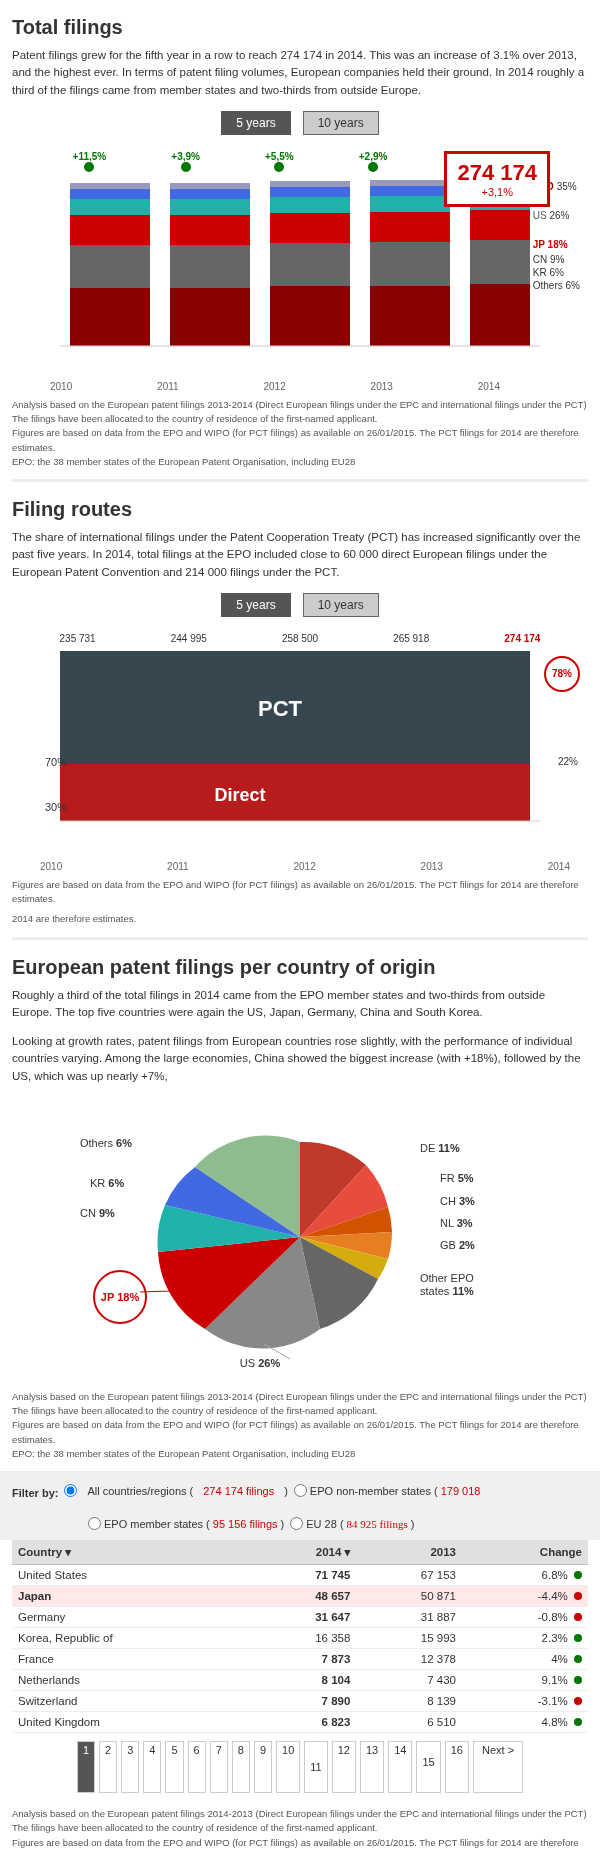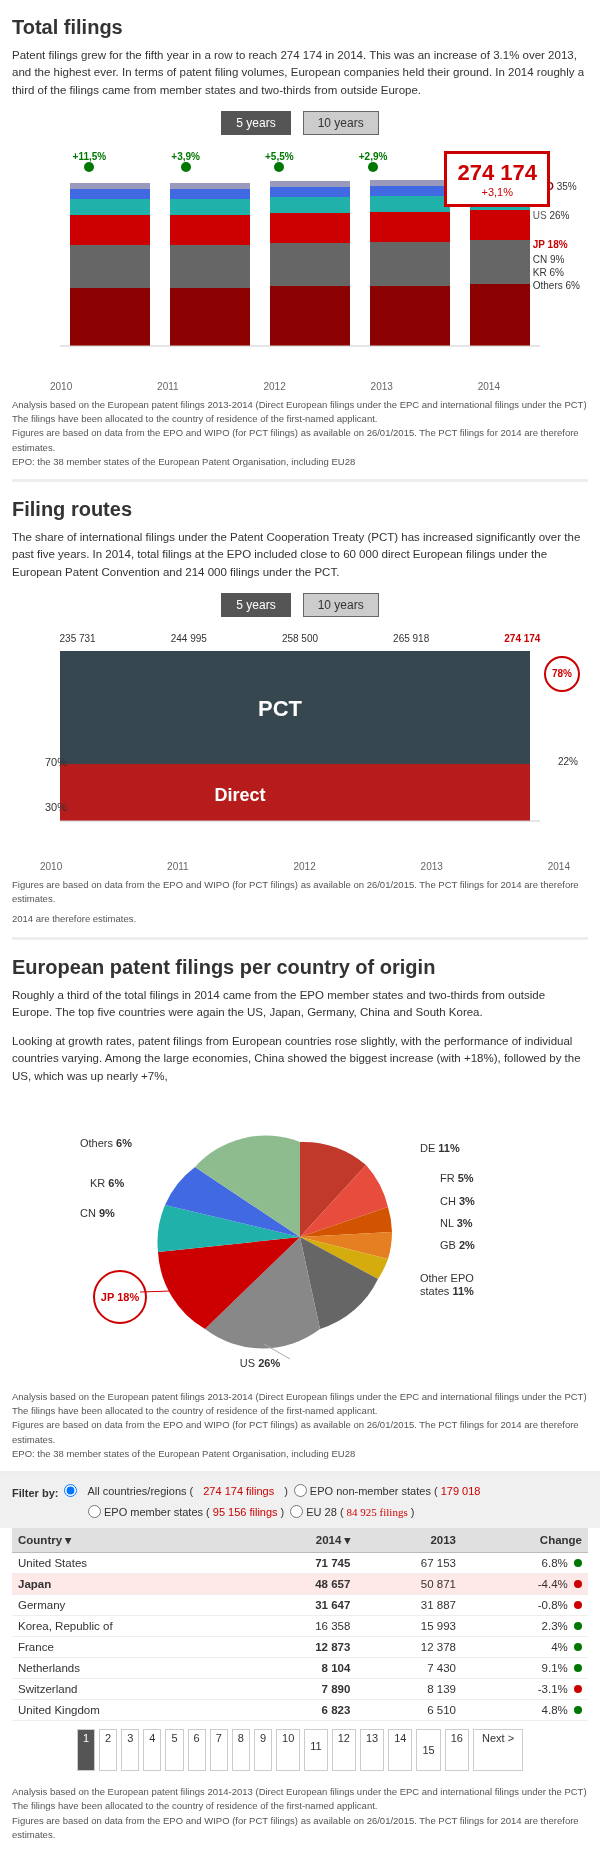--- a/index.html
+++ b/index.html
@@ -289,21 +289,21 @@
         <span style="color:#cc0000;">274 174 filings</span>
         <span>)</span>
     </label>
     <label style="display:flex;align-items:center;gap:3px;">
       <input type="radio" name="filter" style="">
       <span>EPO non-member states (</span>
         <span style="color:#cc0000;">179 018</span>
         <span></span>
     </label>
   </div>
-  <div style="display:flex; align-items:flex-end; flex-wrap:wrap; gap:6px; font-size:11px; margin-top:6px;">
+  <div style="display:flex; align-items:flex-end; flex-wrap:wrap; gap:6px; font-size:11px; margin-top:18px;">
     <span style="display:inline-block; width:70px;"></span>
     <label style="display:flex;align-items:center;gap:3px;">
       <input type="radio" name="filter" style="">
       <span>EPO member states (</span>
         <span style="color:#cc0000;">95 156 filings</span>
         <span>)</span>
     </label>
     <label style="display:flex;align-items:center;gap:3px;">
       <input type="radio" name="filter" style="">
       <span>EU 28 (</span>
@@ -343,21 +343,21 @@
           <td class="num">-0.8% <span style="display: inline-block; width: 8px; height: 8px; border-radius: 50%; background: rgb(204, 0, 0); margin-left: 3px;"></span></td>
         </tr>
         <tr>
           <td style="font-weight: normal;">Korea, Republic of</td>
           <td class="num" style="font-weight: normal;">16 358</td>
           <td class="num">15 993</td>
           <td class="num">2.3% <span style="display: inline-block; width: 8px; height: 8px; border-radius: 50%; background: rgb(0, 119, 0); margin-left: 3px;"></span></td>
         </tr>
         <tr>
           <td style="font-weight: normal;">France</td>
-          <td class="num" style="font-weight: bold;">12 873</td>
+          <td class="num" style="font-weight: bold;">7 873</td>
           <td class="num">12 378</td>
           <td class="num">4% <span style="display: inline-block; width: 8px; height: 8px; border-radius: 50%; background: rgb(0, 119, 0); margin-left: 3px;"></span></td>
         </tr>
         <tr>
           <td style="font-weight: normal;">Netherlands</td>
           <td class="num" style="font-weight: bold;">8 104</td>
           <td class="num">7 430</td>
           <td class="num">9.1% <span style="display: inline-block; width: 8px; height: 8px; border-radius: 50%; background: rgb(0, 119, 0); margin-left: 3px;"></span></td>
         </tr>
         <tr>
@@ -379,21 +379,21 @@
     <span style="padding:2px 5px; border:1px solid #ccc; background:#555; color:#fff; cursor:pointer;">1</span>
     <span style="padding:2px 5px; border:1px solid #ccc; cursor:pointer;">2</span>
     <span style="padding:2px 5px; border:1px solid #ccc; cursor:pointer;">3</span>
     <span style="padding:2px 5px; border:1px solid #ccc; cursor:pointer;">4</span>
     <span style="padding:2px 5px; border:1px solid #ccc; cursor:pointer;">5</span>
     <span style="padding:2px 5px; border:1px solid #ccc; cursor:pointer;">6</span>
     <span style="padding:2px 5px; border:1px solid #ccc; cursor:pointer;">7</span>
     <span style="padding:2px 5px; border:1px solid #ccc; cursor:pointer;">8</span>
     <span style="padding:2px 5px; border:1px solid #ccc; cursor:pointer;">9</span>
     <span style="padding:2px 5px; border:1px solid #ccc; cursor:pointer;">10</span>
-    <span style="padding:10px 5px; border:1px solid #ccc; cursor:pointer;">11</span>
+    <span style="padding:19px 5px; border:1px solid #ccc; cursor:pointer;">11</span>
     <span style="padding:2px 5px; border:1px solid #ccc; cursor:pointer;">12</span>
     <span style="padding:2px 5px; border:1px solid #ccc; cursor:pointer;">13</span>
     <span style="padding:2px 5px; border:1px solid #ccc; cursor:pointer;">14</span>
     <span style="padding:14px 5px; border:1px solid #ccc; cursor:pointer;text-align:right;">15</span>
     <span style="padding:2px 5px; border:1px solid #ccc; cursor:pointer;">16</span>
     <span style="padding:2px 8px; border:1px solid #ccc; cursor:pointer;">Next &gt;</span>
   </div>
 
   <div class="notes" style="padding-bottom:10px;">
     <div>Analysis based on the European patent filings 2014-2013 (Direct European filings under the EPC and international filings under the PCT)</div>

